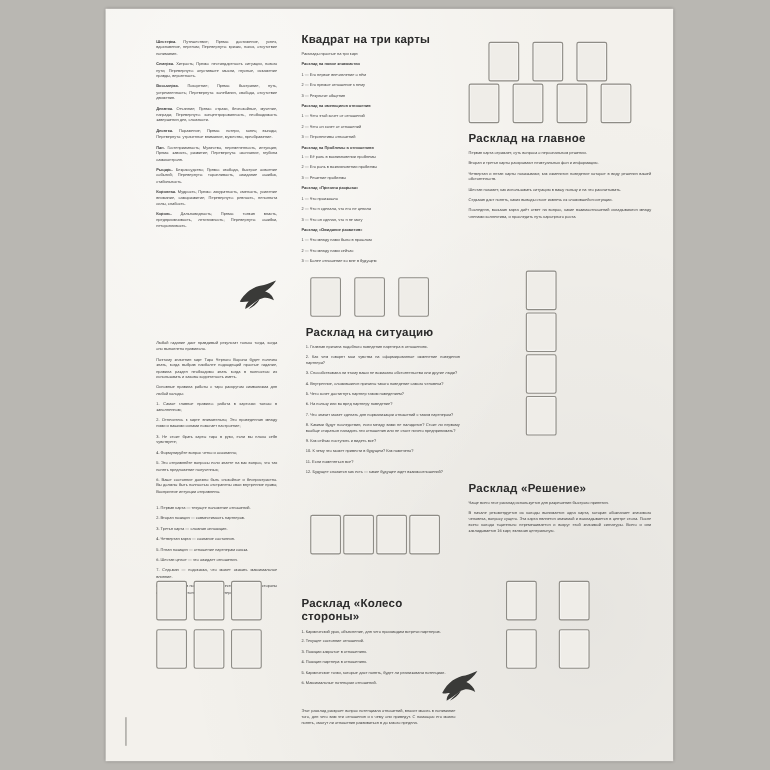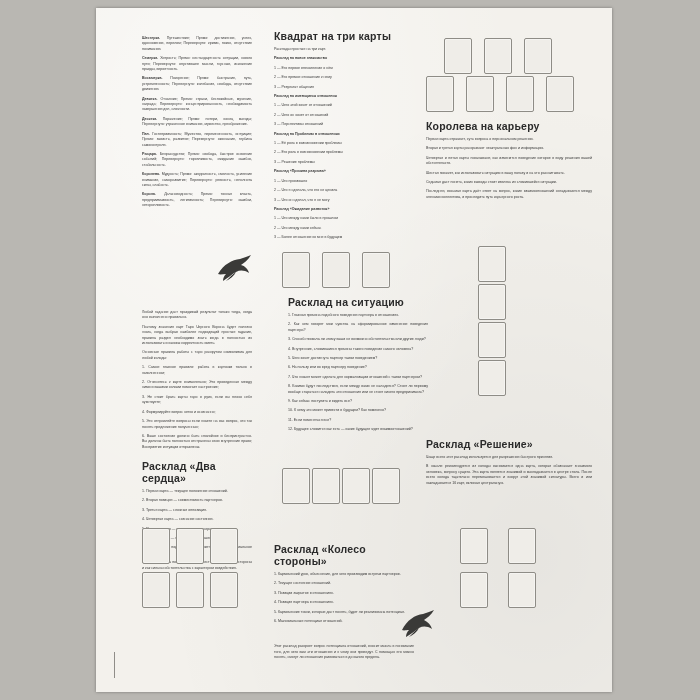--- a/index.html
+++ b/index.html
@@ -40,21 +40,21 @@
     box-shadow:inset 0 0 0 1px rgba(255,255,255,.4);
   }
   .bird{position:absolute;}
   .footline{position:absolute;left:18px;bottom:14px;width:1px;height:26px;background:#8f8d88;}
 
   
   #blk-list{left:46px;top:28px;width:110px;}
   #blk-three{left:178px;top:22px;width:140px;}
   #blk-career{left:330px;top:112px;width:166px;}
   #blk-examples{left:46px;top:277px;width:110px;}
-  #blk-situation{left:192px;top:288px;width:140px;}
+  #blk-situation{left:182px;top:288px;width:140px;}
   #blk-two-hearts{left:46px;top:452px;width:110px;}
   #blk-wheel{left:178px;top:535px;width:140px;}
   #blk-square{left:330px;top:430px;width:166px;}
 
   .cards-top{position:absolute;left:330px;top:30px;width:170px;height:72px;}
   .cards-three{position:absolute;left:186px;top:244px;width:112px;height:40px;}
   .cards-career{position:absolute;left:348px;top:238px;width:130px;height:150px;}
   .cards-situation{position:absolute;left:186px;top:460px;width:120px;height:52px;}
   .cards-hearts{position:absolute;left:46px;top:520px;width:120px;height:92px;}
   .cards-square{position:absolute;left:350px;top:520px;width:130px;height:110px;}
@@ -88,21 +88,20 @@
     <p class="t">Основные правила работы с таро раскрутом символизма для любой колоды:</p>
     <p class="t">1. Самое главное правило: работа в карточки только в заполненном;</p>
     <p class="t">2. Отнеситесь к карте внимательно; Это проведенная между ними и вашими силами помогает настроение;</p>
     <p class="t">3. Не стоит брать карты таро в руки, если вы плохо себя чувствуете;</p>
     <p class="t">4. Формулируйте вопрос четко и осознанно;</p>
     <p class="t">5. Это отправляйте вопросы если знаете на вас вопрос, что так понять предложение полученных;</p>
     <p class="t">6. Ваше состояние должно быть спокойное и беспристрастно. Вы должны быть полностью отстранены свои внутренние право; Восприятие интуиции отправлены.</p>
   </div>
 
   <div class="col" id="blk-two-hearts">
-    <h2 class="sec">Расклад «Два сердца»</h2>
     <p class="t">1. Первая карта — текущее положение отношений.</p>
     <p class="t">2. Вторая позиция — совместимость партнеров.</p>
     <p class="t">3. Третья карта — сложная оппозиция.</p>
     <p class="t">4. Четвертая карта — сознание состояния.</p>
     <p class="t">5. Пятая позиция — отношение партнерам союза.</p>
     <p class="t">6. Шестая целое — что ожидает отношения.</p>
     <p class="t">7. Седьмая — подсказка, что может оказать максимальное влияние.</p>
     <p class="t">8. Восьмая карта покажет верность, есть ли влияние со стороны и как сильны обстоятельства с характером воздействия.</p>
   </div>
 
@@ -189,21 +188,21 @@
     <div class="card" style="position:absolute;left:18px;top:0;width:26px;height:34px;"></div>
     <div class="card" style="position:absolute;left:58px;top:0;width:26px;height:34px;"></div>
     <div class="card" style="position:absolute;left:98px;top:0;width:26px;height:34px;"></div>
     <div class="card" style="position:absolute;left:0;top:38px;width:26px;height:34px;"></div>
     <div class="card" style="position:absolute;left:40px;top:38px;width:26px;height:34px;"></div>
     <div class="card" style="position:absolute;left:80px;top:38px;width:26px;height:34px;"></div>
     <div class="card" style="position:absolute;left:120px;top:38px;width:26px;height:34px;"></div>
   </div>
 
   <div class="col" id="blk-career">
-    <h2 class="sec">Королева на карьеру</h2>
+    <h2 class="sec">Расклад на главное</h2>
     <p class="t">Первая карта отражает, суть вопроса о персональном решении.</p>
     <p class="t">Вторая и третья карты раскрывают неактуальных фон и информацию.</p>
     <p class="t">Четвертая и пятая карты показывают, как изменится поведение которое в виду решения вашей обстоятельств.</p>
     <p class="t">Шестая покажет, как использовать ситуацию в вашу пользу и на что рассчитывать.</p>
     <p class="t">Седьмая даст понять, каких выводы стоит извлечь из сложившейся ситуации.</p>
     <p class="t">Последняя, восьмая карта даёт ответ на вопрос, какие взаимоотношений складываются между членами коллектива, и проследить путь карьерного роста.</p>
   </div>
 
   <div class="cards-career">
     <div class="card" style="position:absolute;left:34px;top:0;width:26px;height:34px;"></div>

